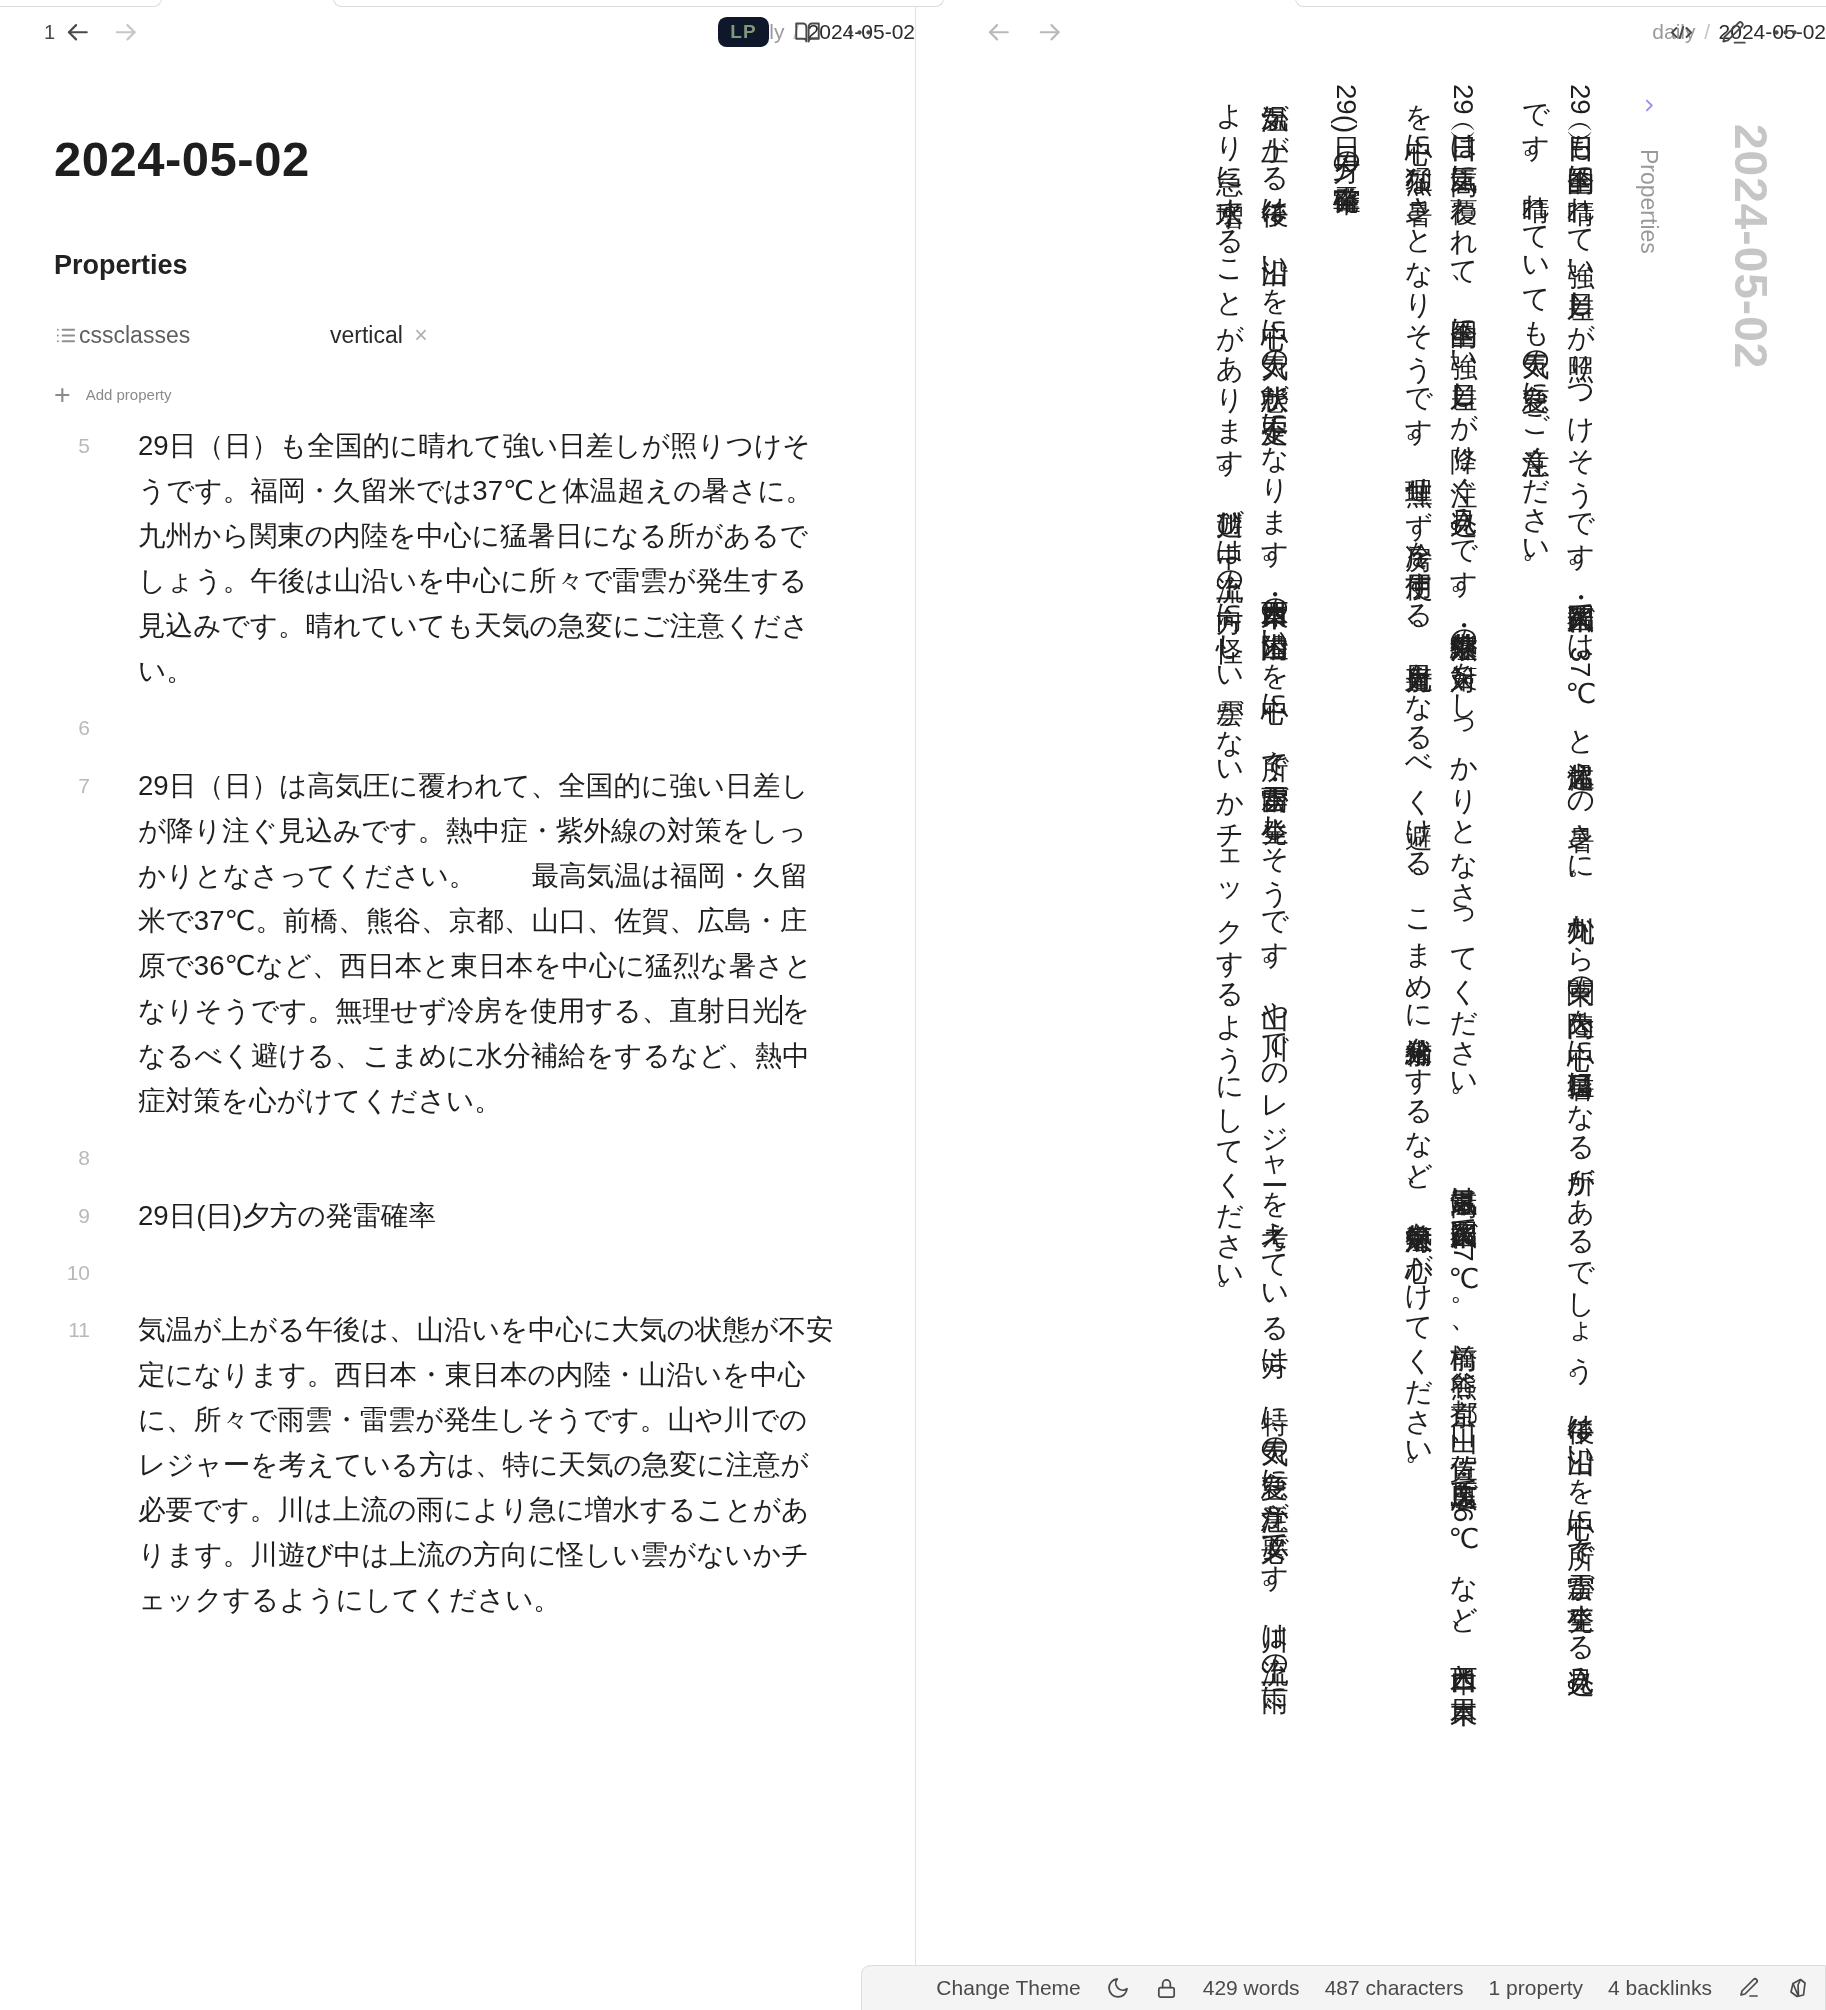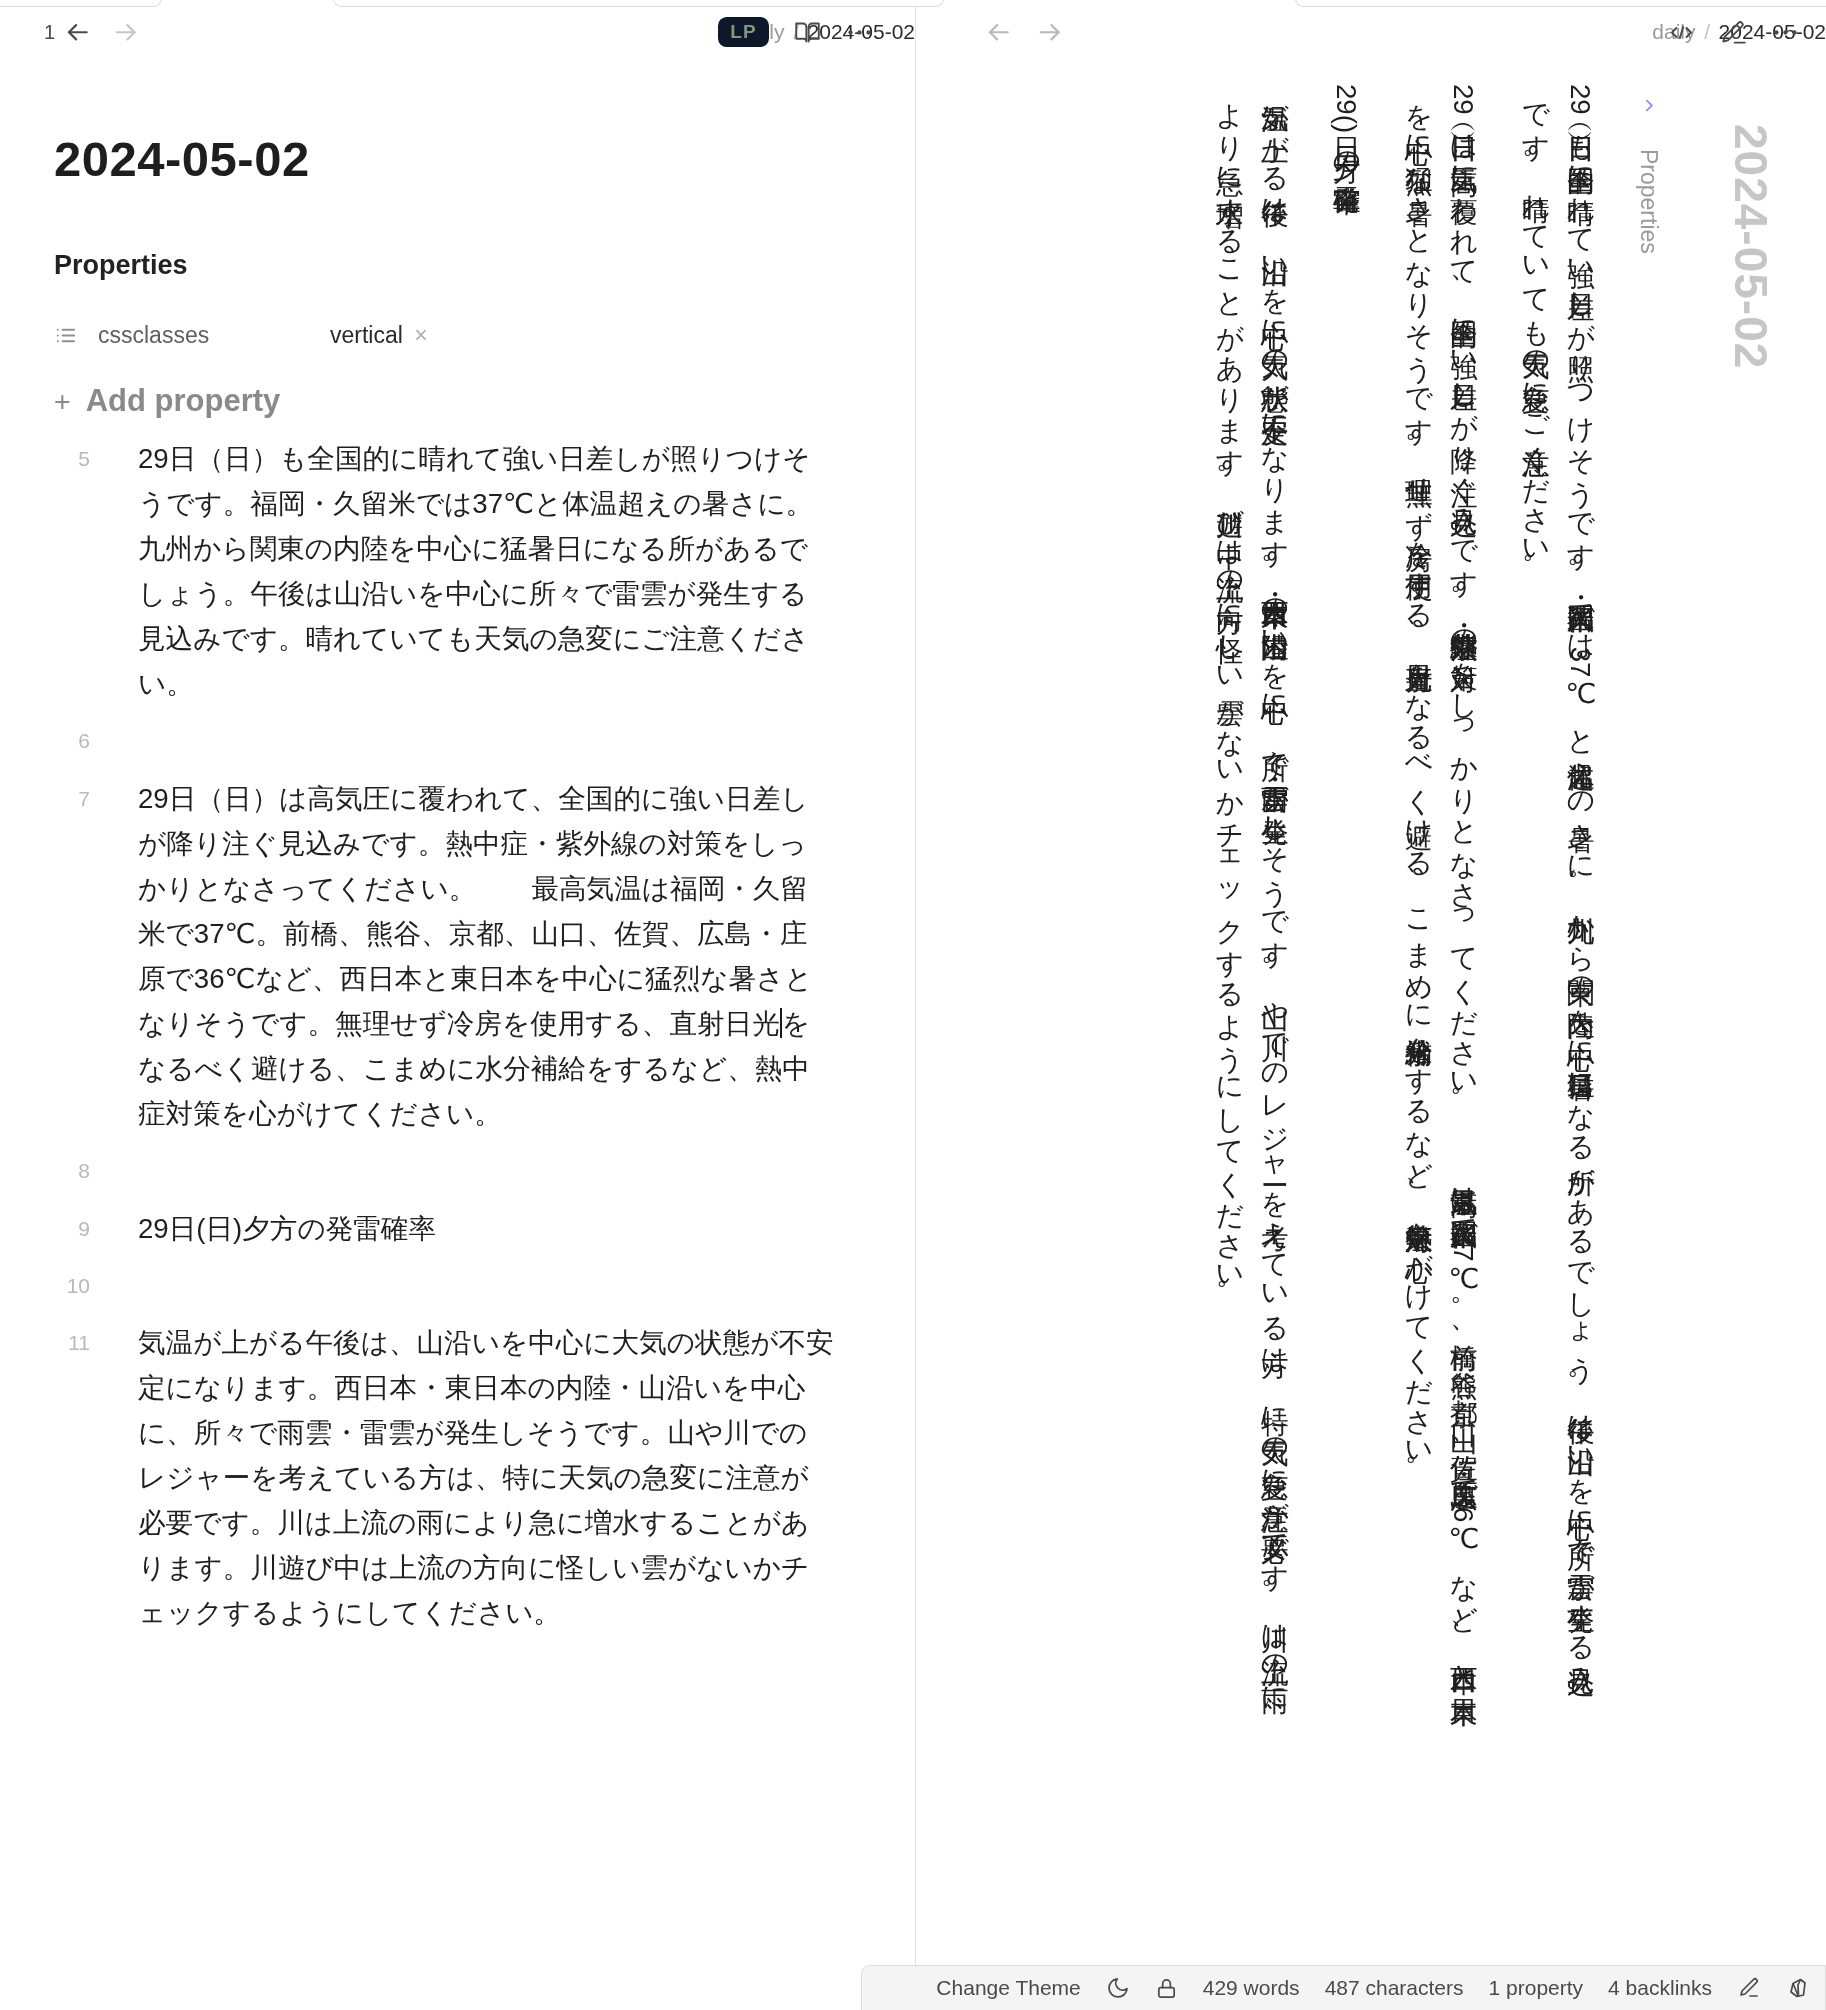--- a/index.html
+++ b/index.html
@@ -27,27 +27,27 @@
   .crumb .current{color:#2b2b2b;}
   .hdr-actions{position:absolute;top:0;height:49px;display:flex;align-items:center;gap:25px;}
   .badge{width:51px;height:30px;border-radius:8.6px;background:#0f172a;display:flex;align-items:center;justify-content:center;
          font-size:19px;font-weight:bold;color:#7f987b;letter-spacing:1px;}
 
   
   .editor{position:absolute;left:0;top:57px;width:915px;bottom:0;padding-left:54px;box-sizing:border-box;}
   .note-title{font-size:49px;font-weight:bold;color:#1e1e1e;margin-top:74px;letter-spacing:0.5px;}
   .props-heading{font-size:27px;font-weight:600;color:#222;margin-top:63px;}
   .prop-row{display:flex;align-items:center;margin-top:38px;height:32px;}
-  .prop-keywrap{display:flex;align-items:center;gap:21px;width:276px;}
+  .prop-keywrap{display:flex;align-items:center;gap:2px;width:276px;}
   .prop-key{font-size:23px;color:#5f5f5f;}
   .prop-value{font-size:23px;color:#2a2a2a;text-align:right;}
   .prop-x{font-size:23px;color:#b0b0b0;margin-left:11.4px;}
   .add-prop{display:flex;align-items:center;gap:15px;margin-top:32px;color:#8a8a8a;}
   .add-plus{font-size:28.5px;line-height:23px;color:#8a8a8a;}
-  .add-label{font-size:31px;font-weight:bold;}
+  .add-label{font-size:15px;}
   .lines{margin-top:17px;}
   .ed-row{display:flex;}
   .ed-row.filled{margin:12.4px 0;}
   .gutter{width:36px;text-align:right;color:#b9b9b9;font-size:21px;line-height:45px;flex:none;margin-right:48px;}
   .ed-text{width:696px;flex:none;font-size:27.6px;line-height:45px;color:#1f1f1f;min-height:45px;
            word-break:break-all;overflow-wrap:anywhere;}
   .caret{display:inline-block;width:1.9px;height:30px;background:#1a1a1a;vertical-align:-4.8px;}
 
   
   .reading{position:absolute;top:84px;right:48px;height:1619px;writing-mode:vertical-rl;text-orientation:mixed;z-index:1;}

